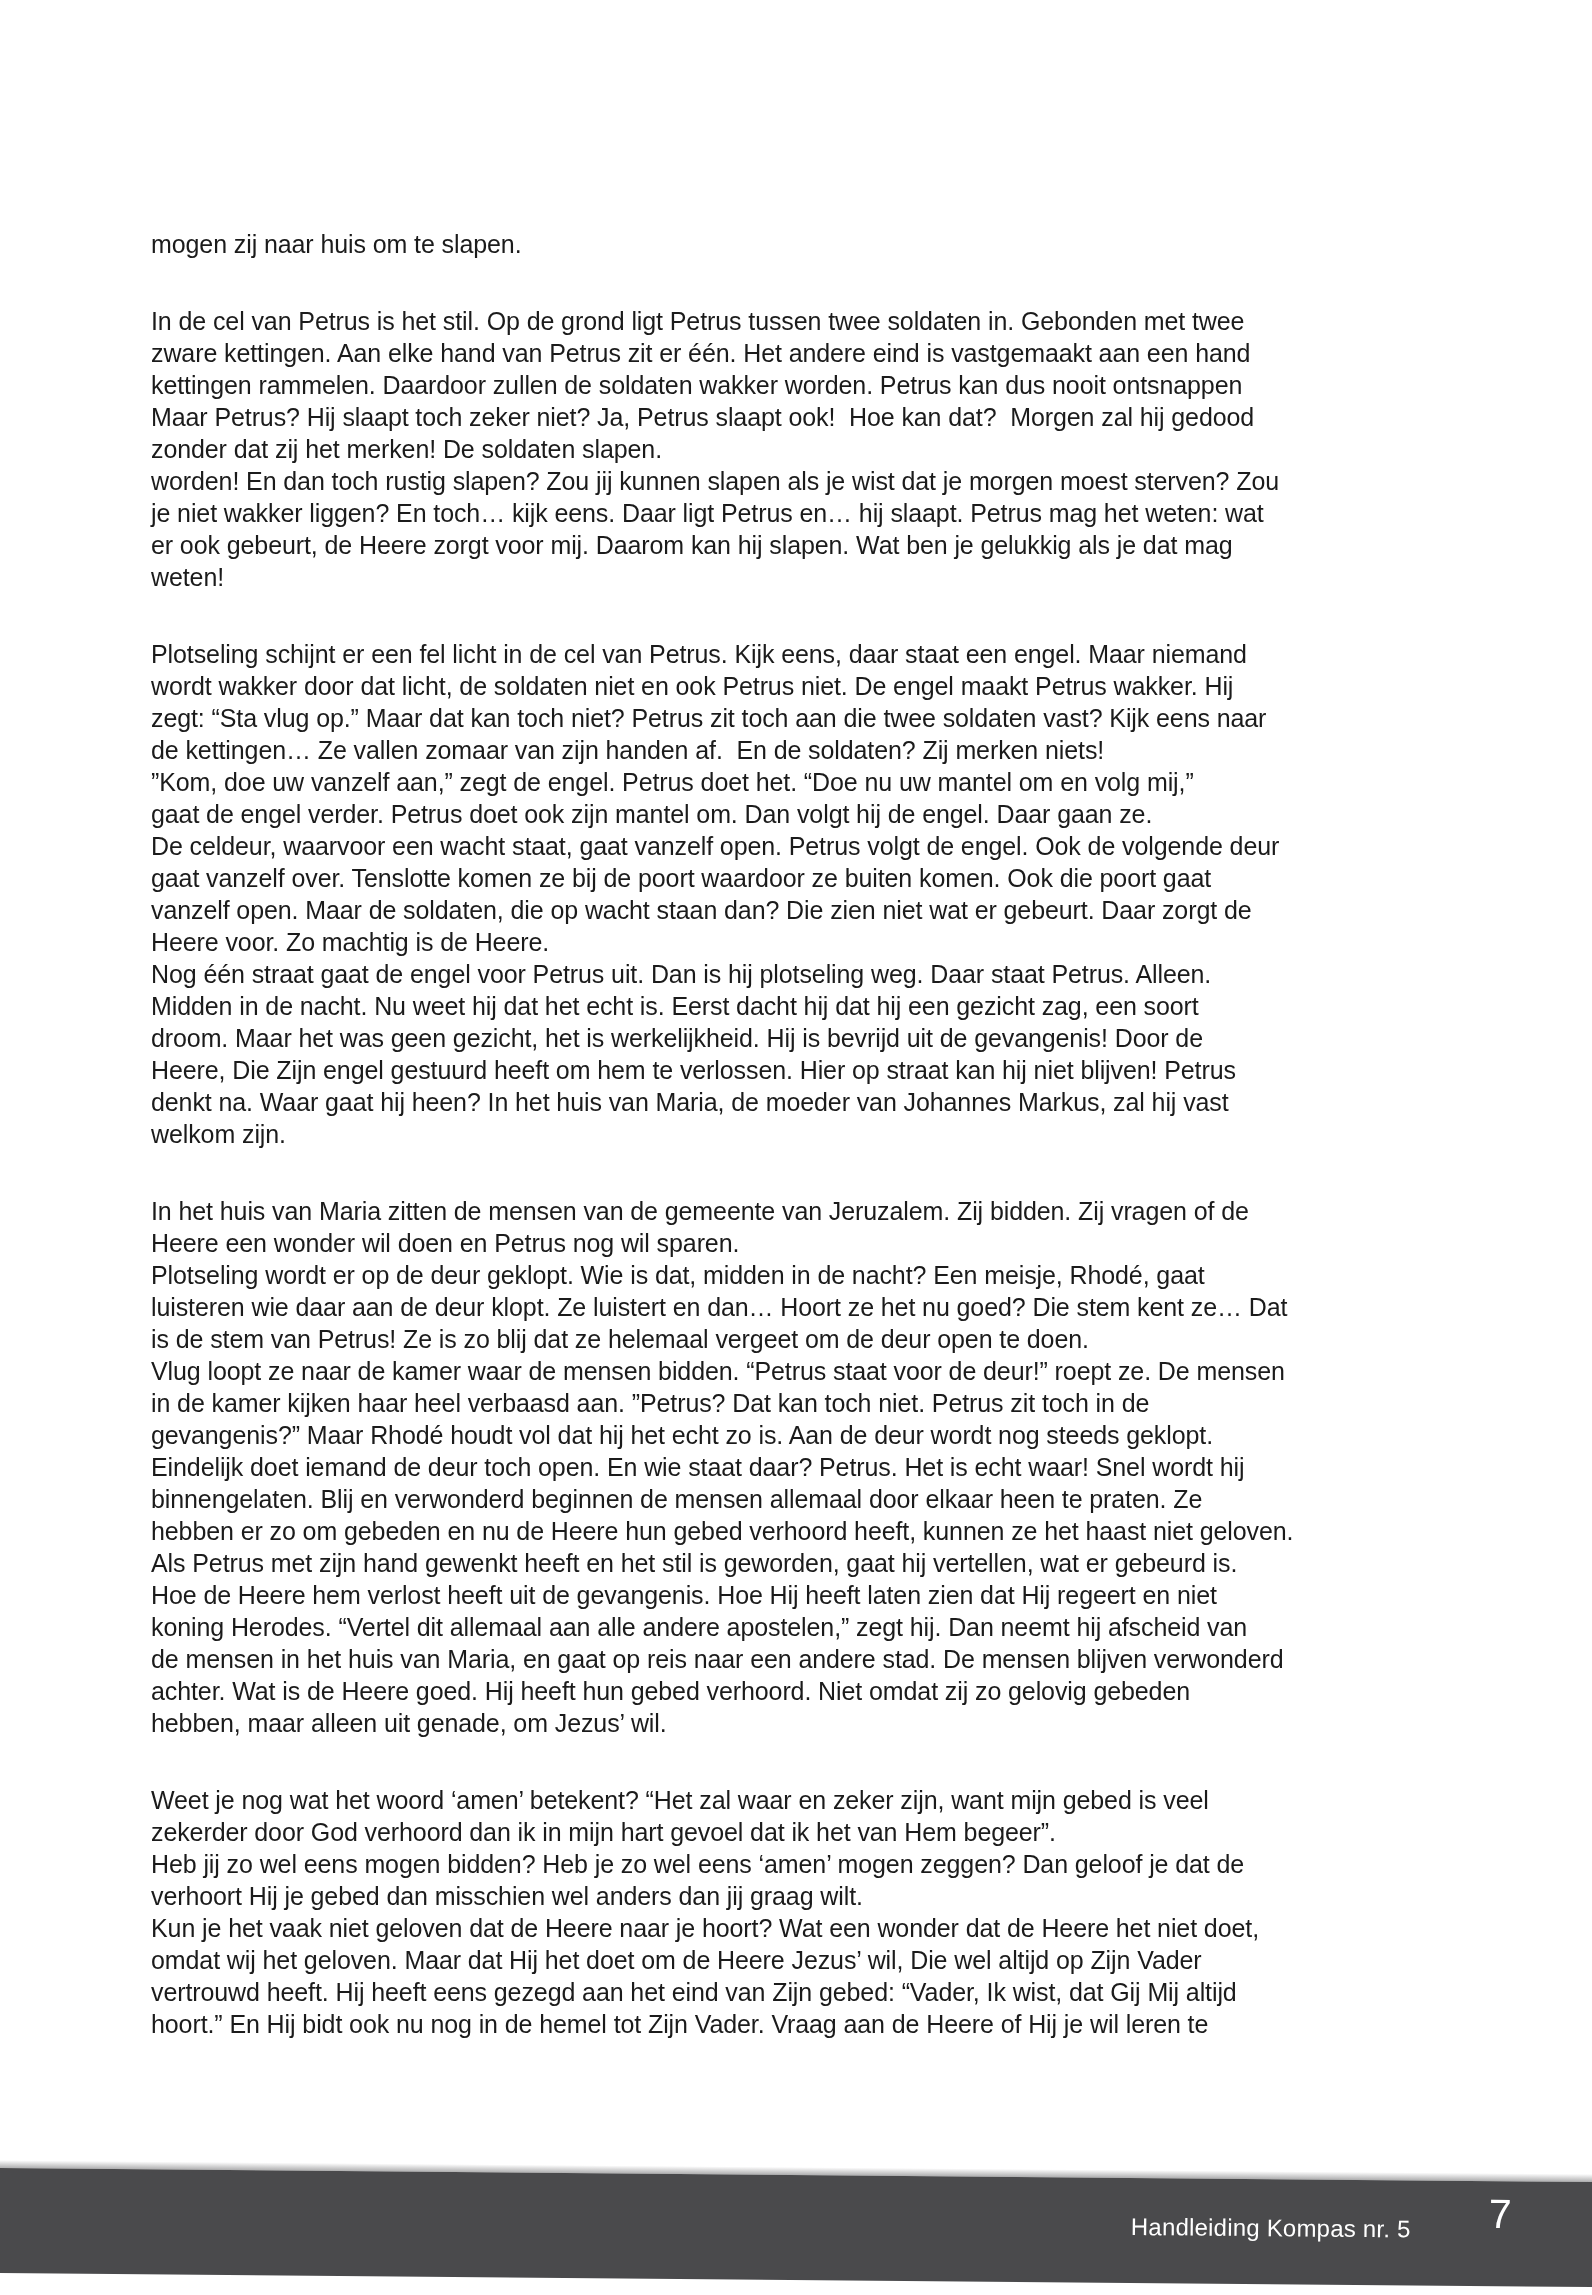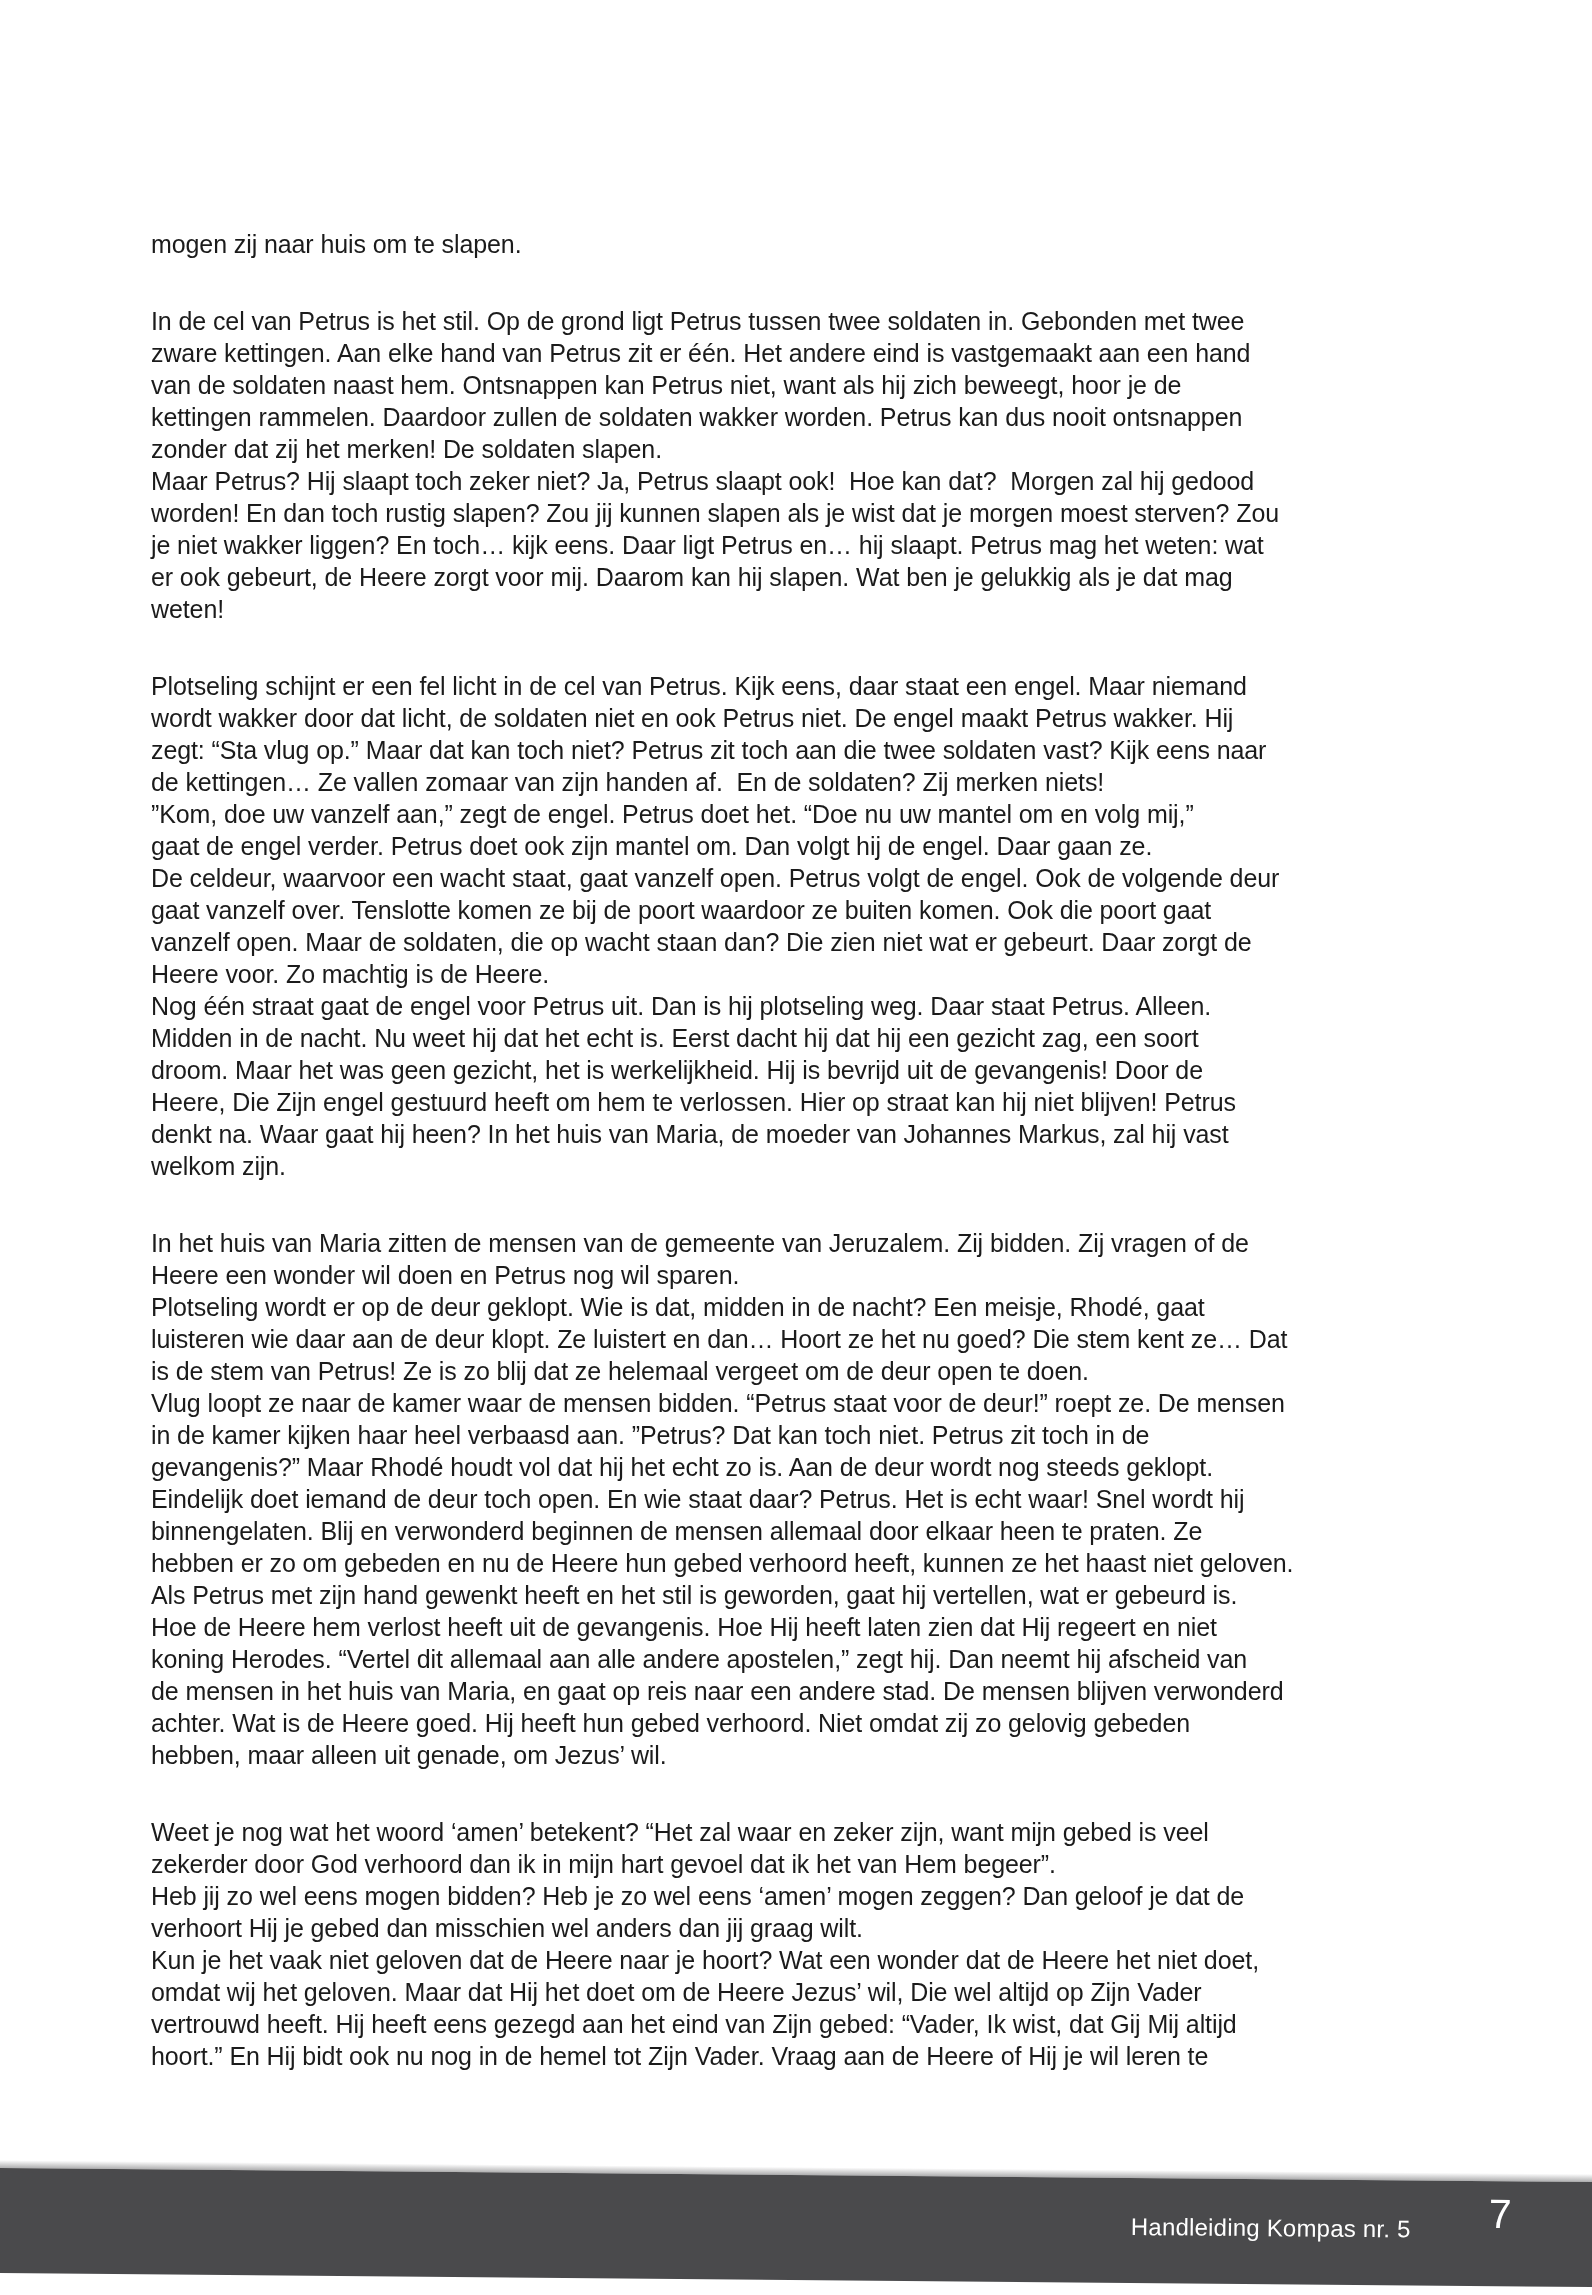--- a/index.html
+++ b/index.html
@@ -73,24 +73,23 @@
 
 <div class="page">
 
   <main class="text-block" id="text-block">
       <div class="paragraph">
         <div class="line">mogen zij naar huis om te slapen.</div>
       </div>
       <div class="paragraph">
         <div class="line">In de cel van Petrus is het stil. Op de grond ligt Petrus tussen twee soldaten in. Gebonden met twee</div>
         <div class="line">zware kettingen. Aan elke hand van Petrus zit er één. Het andere eind is vastgemaakt aan een hand</div>
-        <div class="line">van de soldaten naast hem. Ontsnappen kan Petrus niet, want als hij zich beweegt, hoor je de</div>
         <div class="line">kettingen rammelen. Daardoor zullen de soldaten wakker worden. Petrus kan dus nooit ontsnappen</div>
+        <div class="line">Maar Petrus? Hij slaapt toch zeker niet? Ja, Petrus slaapt ook!  Hoe kan dat?  Morgen zal hij gedood</div>
         <div class="line">zonder dat zij het merken! De soldaten slapen.</div>
-        <div class="line">Maar Petrus? Hij slaapt toch zeker niet? Ja, Petrus slaapt ook!  Hoe kan dat?  Morgen zal hij gedood</div>
         <div class="line">worden! En dan toch rustig slapen? Zou jij kunnen slapen als je wist dat je morgen moest sterven? Zou</div>
         <div class="line">je niet wakker liggen? En toch… kijk eens. Daar ligt Petrus en… hij slaapt. Petrus mag het weten: wat</div>
         <div class="line">er ook gebeurt, de Heere zorgt voor mij. Daarom kan hij slapen. Wat ben je gelukkig als je dat mag</div>
         <div class="line">weten!</div>
       </div>
       <div class="paragraph">
         <div class="line">Plotseling schijnt er een fel licht in de cel van Petrus. Kijk eens, daar staat een engel. Maar niemand</div>
         <div class="line">wordt wakker door dat licht, de soldaten niet en ook Petrus niet. De engel maakt Petrus wakker. Hij</div>
         <div class="line">zegt: “Sta vlug op.” Maar dat kan toch niet? Petrus zit toch aan die twee soldaten vast? Kijk eens naar</div>
         <div class="line">de kettingen… Ze vallen zomaar van zijn handen af.  En de soldaten? Zij merken niets!</div>

